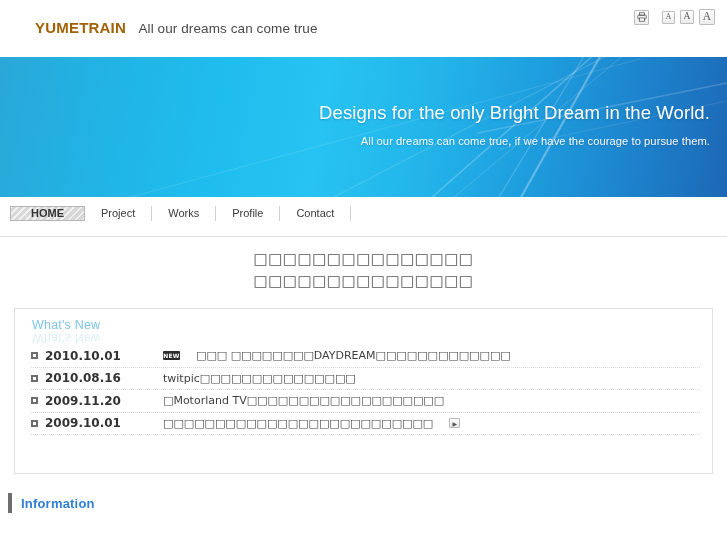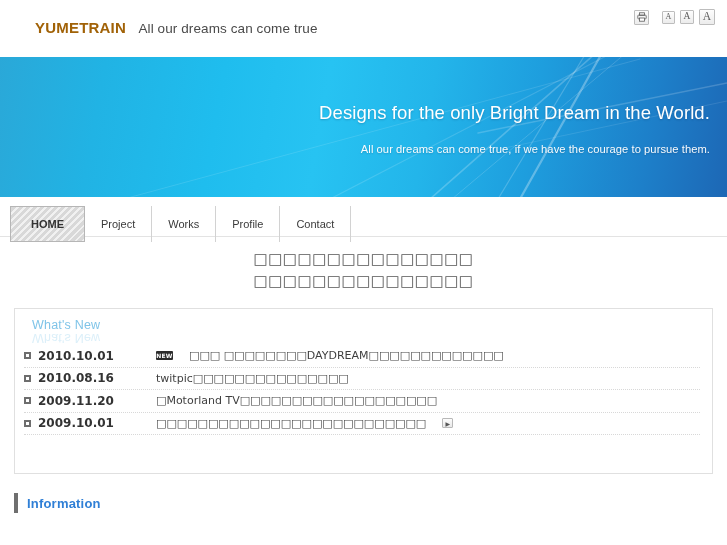--- a/index.html
+++ b/index.html
@@ -73,39 +73,39 @@
   .hero-copy {
     position: absolute; right: 17px; top: 45px;
     text-align: right; color: #fff;
     text-shadow: 0 1px 2px rgba(0,40,80,.25);
   }
   .hero-title {
     font-size: 18.5px; font-weight: 400; letter-spacing: 0.1px;
     line-height: 1.15;
   }
   .hero-sub {
-    font-size: 11.2px; margin-top: 20px; letter-spacing: 0.05px;
+    font-size: 11.2px; margin-top: 12px; letter-spacing: 0.05px;
     opacity: .97;
   }
 
   
   .nav {
     position: absolute; top: 197px; left: 0;
     width: 727px; height: 40px;
     background: #fff;
     border-bottom: 1px solid #e3e3e3;
     display: flex; align-items: center;
   }
   .nav-inner { display: flex; align-items: stretch; margin-left: 10px; height: 22px; }
   .nav-item {
     display: flex; align-items: center; justify-content: center;
     font-size: 11px; color: #3a3a3a; cursor: pointer;
     padding: 0 16px; white-space: nowrap;
     border-right: 1px solid #d2d2d2;
-    height: 36px;
+    height: 15px;
   }
   .nav-item:first-child { border-right: 1px solid #d2d2d2; }
   .nav-item.active {
     background-color: #d8d8d8;
     background-image: repeating-linear-gradient(
       -45deg, rgba(255,255,255,.65) 0 2px, rgba(255,255,255,0) 2px 5px);
     border: 1px solid #b6b6b6;
     font-weight: bold; color: #333;
     padding: 0 20px;
   }
@@ -132,21 +132,21 @@
     letter-spacing: .2px;
   }
   .news-title::after {
     content: attr(data-echo);
     position: absolute; left: 0; top: 13px;
     transform: scaleY(-1);
     color: rgba(127,196,232,.28);
     pointer-events: none;
   }
   .news-list {
-    position: absolute; left: 9px; top: 36px; right: 12px;
+    position: absolute; left: 16px; top: 36px; right: 12px;
     list-style: none;
   }
   .news-row {
     display: flex; align-items: center;
     height: 22.5px;
     border-bottom: 1px dotted #d8d8d8;
     font-size: 11px;
   }
   .news-row:last-child { border-bottom: 1px dotted #d8d8d8; }
   .row-marker {
@@ -180,21 +180,21 @@
     display: inline-flex; align-items: center; justify-content: center;
     width: 11px; height: 10px;
     border: 1px solid #b8b8b8;
     background: linear-gradient(#fcfcfc, #e8e8e8);
     color: #555; font-size: 6px; border-radius: 1px;
     cursor: pointer; flex: 0 0 11px;
   }
 
   
   .info-head {
-    position: absolute; left: 14px; top: 493px;
+    position: absolute; left: 8px; top: 493px;
     display: flex; align-items: center; gap: 9px;
   }
   .info-bar { width: 4px; height: 20px; background: #6f6f6f; }
   .info-label {
     font-size: 13px; font-weight: bold; color: #2f7fd6;
     letter-spacing: .2px;
   }
   .strip-clip { position: absolute; left:0; top:530px; width:727px; height:15px; overflow:hidden; }
 </style>
 </head>

